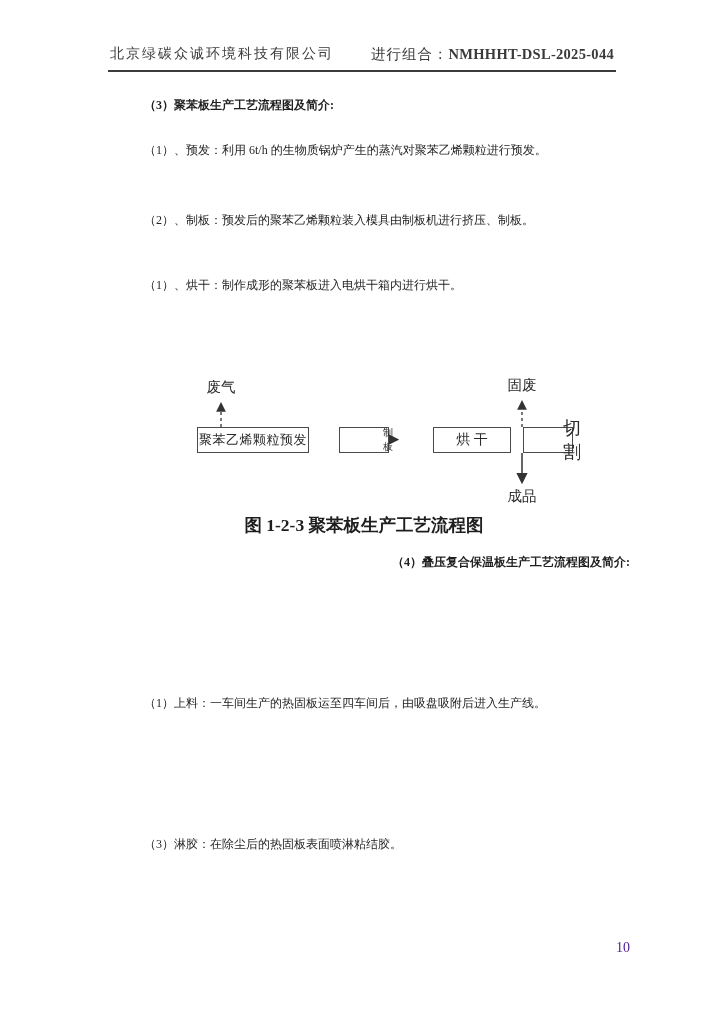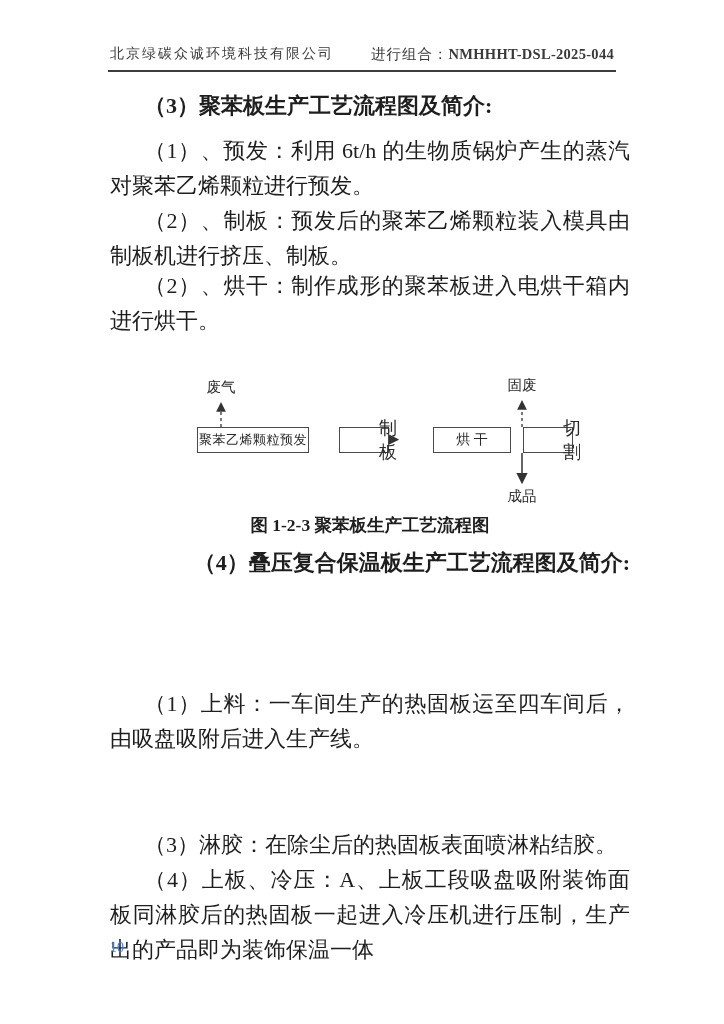--- a/index.html
+++ b/index.html
@@ -24,74 +24,74 @@
   .hdr-file .file-label { letter-spacing: 1px; }
   .hdr-file .file-number { font-weight: bold; letter-spacing: 0.3px; }
   .hdr-rule {
     position: absolute; left: 108px; top: 70px; width: 508px; height: 2px;
     background: #3c3c3c;
   }
 
   
   .para, .heading {
     position: absolute; left: 110px; width: 520px;
-    font-size: 22px; line-height: 35px;
+    font-size: 12px; line-height: 35px;
     text-align: justify; text-justify: inter-character;
     text-indent: 34px; color: #1e1e1e;
   }
   .heading { font-weight: bold; text-align: left; }
   .caption {
-    position: absolute; left: 110px; width: 520px;
+    position: absolute; left: 104px; width: 520px;
     font-size: 17.5px; line-height: 35px; font-weight: bold;
     text-align: center; color: #1e1e1e;
   }
 
   
   .diagram { position: absolute; left: 110px; top: 375px; width: 520px; height: 135px; }
   .diagram svg { position: absolute; inset: 0; }
   .flow-box {
     position: absolute; top: 52px; height: 26px;
     border: 1.4px solid #4a4a4a; background: #ffffff;
     display: flex; align-items: center; justify-content: center;
     color: #2a2a2a;
     margin-left: 32px;
   }
   .flow-box.wide { left: 55px; width: 112px; font-size: 13px; letter-spacing: 0.5px; }
-  .flow-box.b2 { left: 197px; width: 46px; font-size: 18px; padding-left: 48px; }
+  .flow-box.b2 { left: 197px; width: 46px; font-size: 10px; padding-left: 48px; }
   .flow-box.b3 { left: 291px; width: 78px; font-size: 14px; }
   .flow-box.b4 { left: 381px; width: 40px; font-size: 18px; padding-left: 48px; }
   .flow-label {
     position: absolute; width: 36px; text-align: center;
     font-size: 14.5px; color: #2a2a2a;
   }
   .lbl-waste-gas   { left: 93px;  top: 3px; }
   .lbl-solid-waste { left: 394px; top: 1px; }
   .lbl-product     { left: 394px; top: 112px; }
 
   
   .page-number {
     position: absolute; left: 110px; top: 940px; width: 520px;
-    text-align: left; font-size: 14px; color: #3b82f6;
+    text-align: right; font-size: 14px; color: #4c1d95;
   }
 </style>
 </head>
 <body>
 
 <div class="page">
 
   <div class="hdr-company">北京绿碳众诚环境科技有限公司</div>
   <div class="hdr-file">
     <span class="file-label">进行组合：</span><span class="file-number">NMHHHT-DSL-2025-044</span>
   </div>
   <div class="hdr-rule"></div>
 
   <div class="heading" style="top:88px;">（3）聚苯板生产工艺流程图及简介:</div>
   <div class="para" style="top:133px;">（1）、预发：利用 6t/h 的生物质锅炉产生的蒸汽对聚苯乙烯颗粒进行预发。</div>
   <div class="para" style="top:203px;">（2）、制板：预发后的聚苯乙烯颗粒装入模具由制板机进行挤压、制板。</div>
-  <div class="para" style="top:268px;">（2）、烘干：制作成形的聚苯板进入电烘干箱内进行烘干。</div>
+  <div class="para" style="top:268px;">（1）、烘干：制作成形的聚苯板进入电烘干箱内进行烘干。</div>
 
   <div class="diagram">
     <svg width="520" height="135" viewBox="0 0 520 135">
       <defs>
         <marker id="ah" viewBox="0 0 10 10" refX="8" refY="5" markerWidth="7.5" markerHeight="7.5" orient="auto">
           <path d="M0,0 L10,5 L0,10 z" fill="#333333"></path>
         </marker>
       </defs>
       <line x1="167" y1="64.5" x2="193" y2="64.5" stroke="#333333" stroke-width="1.5" marker-end="url(#ah)"></line>
       <line x1="255" y1="64.5" x2="287" y2="64.5" stroke="#333333" stroke-width="1.5" marker-end="url(#ah)"></line>
@@ -106,17 +106,16 @@
     <div class="flow-box b2">制 板</div>
     <div class="flow-box b3">烘 干</div>
     <div class="flow-box b4">切 割</div>
     <div class="flow-label lbl-product">成品</div>
   </div>
 
   <div class="caption" style="top:508px;">图 1-2-3 聚苯板生产工艺流程图</div>
   <div class="heading" style="top:545px;text-align:right;">（4）叠压复合保温板生产工艺流程图及简介:</div>
   <div class="para" style="top:686px;">（1）上料：一车间生产的热固板运至四车间后，由吸盘吸附后进入生产线。</div>
   <div class="para" style="top:827px;">（3）淋胶：在除尘后的热固板表面喷淋粘结胶。</div>
-  <div class="para" style="top:862px;">（4）上板、冷压：A、上板工段吸盘吸附装饰面板同淋胶后的热固板一起进入冷压机进行压制，生产出的产品即为装饰保温一体</div>
 
   <div class="page-number">10</div>
 
 </div>
 
 </body></html>

